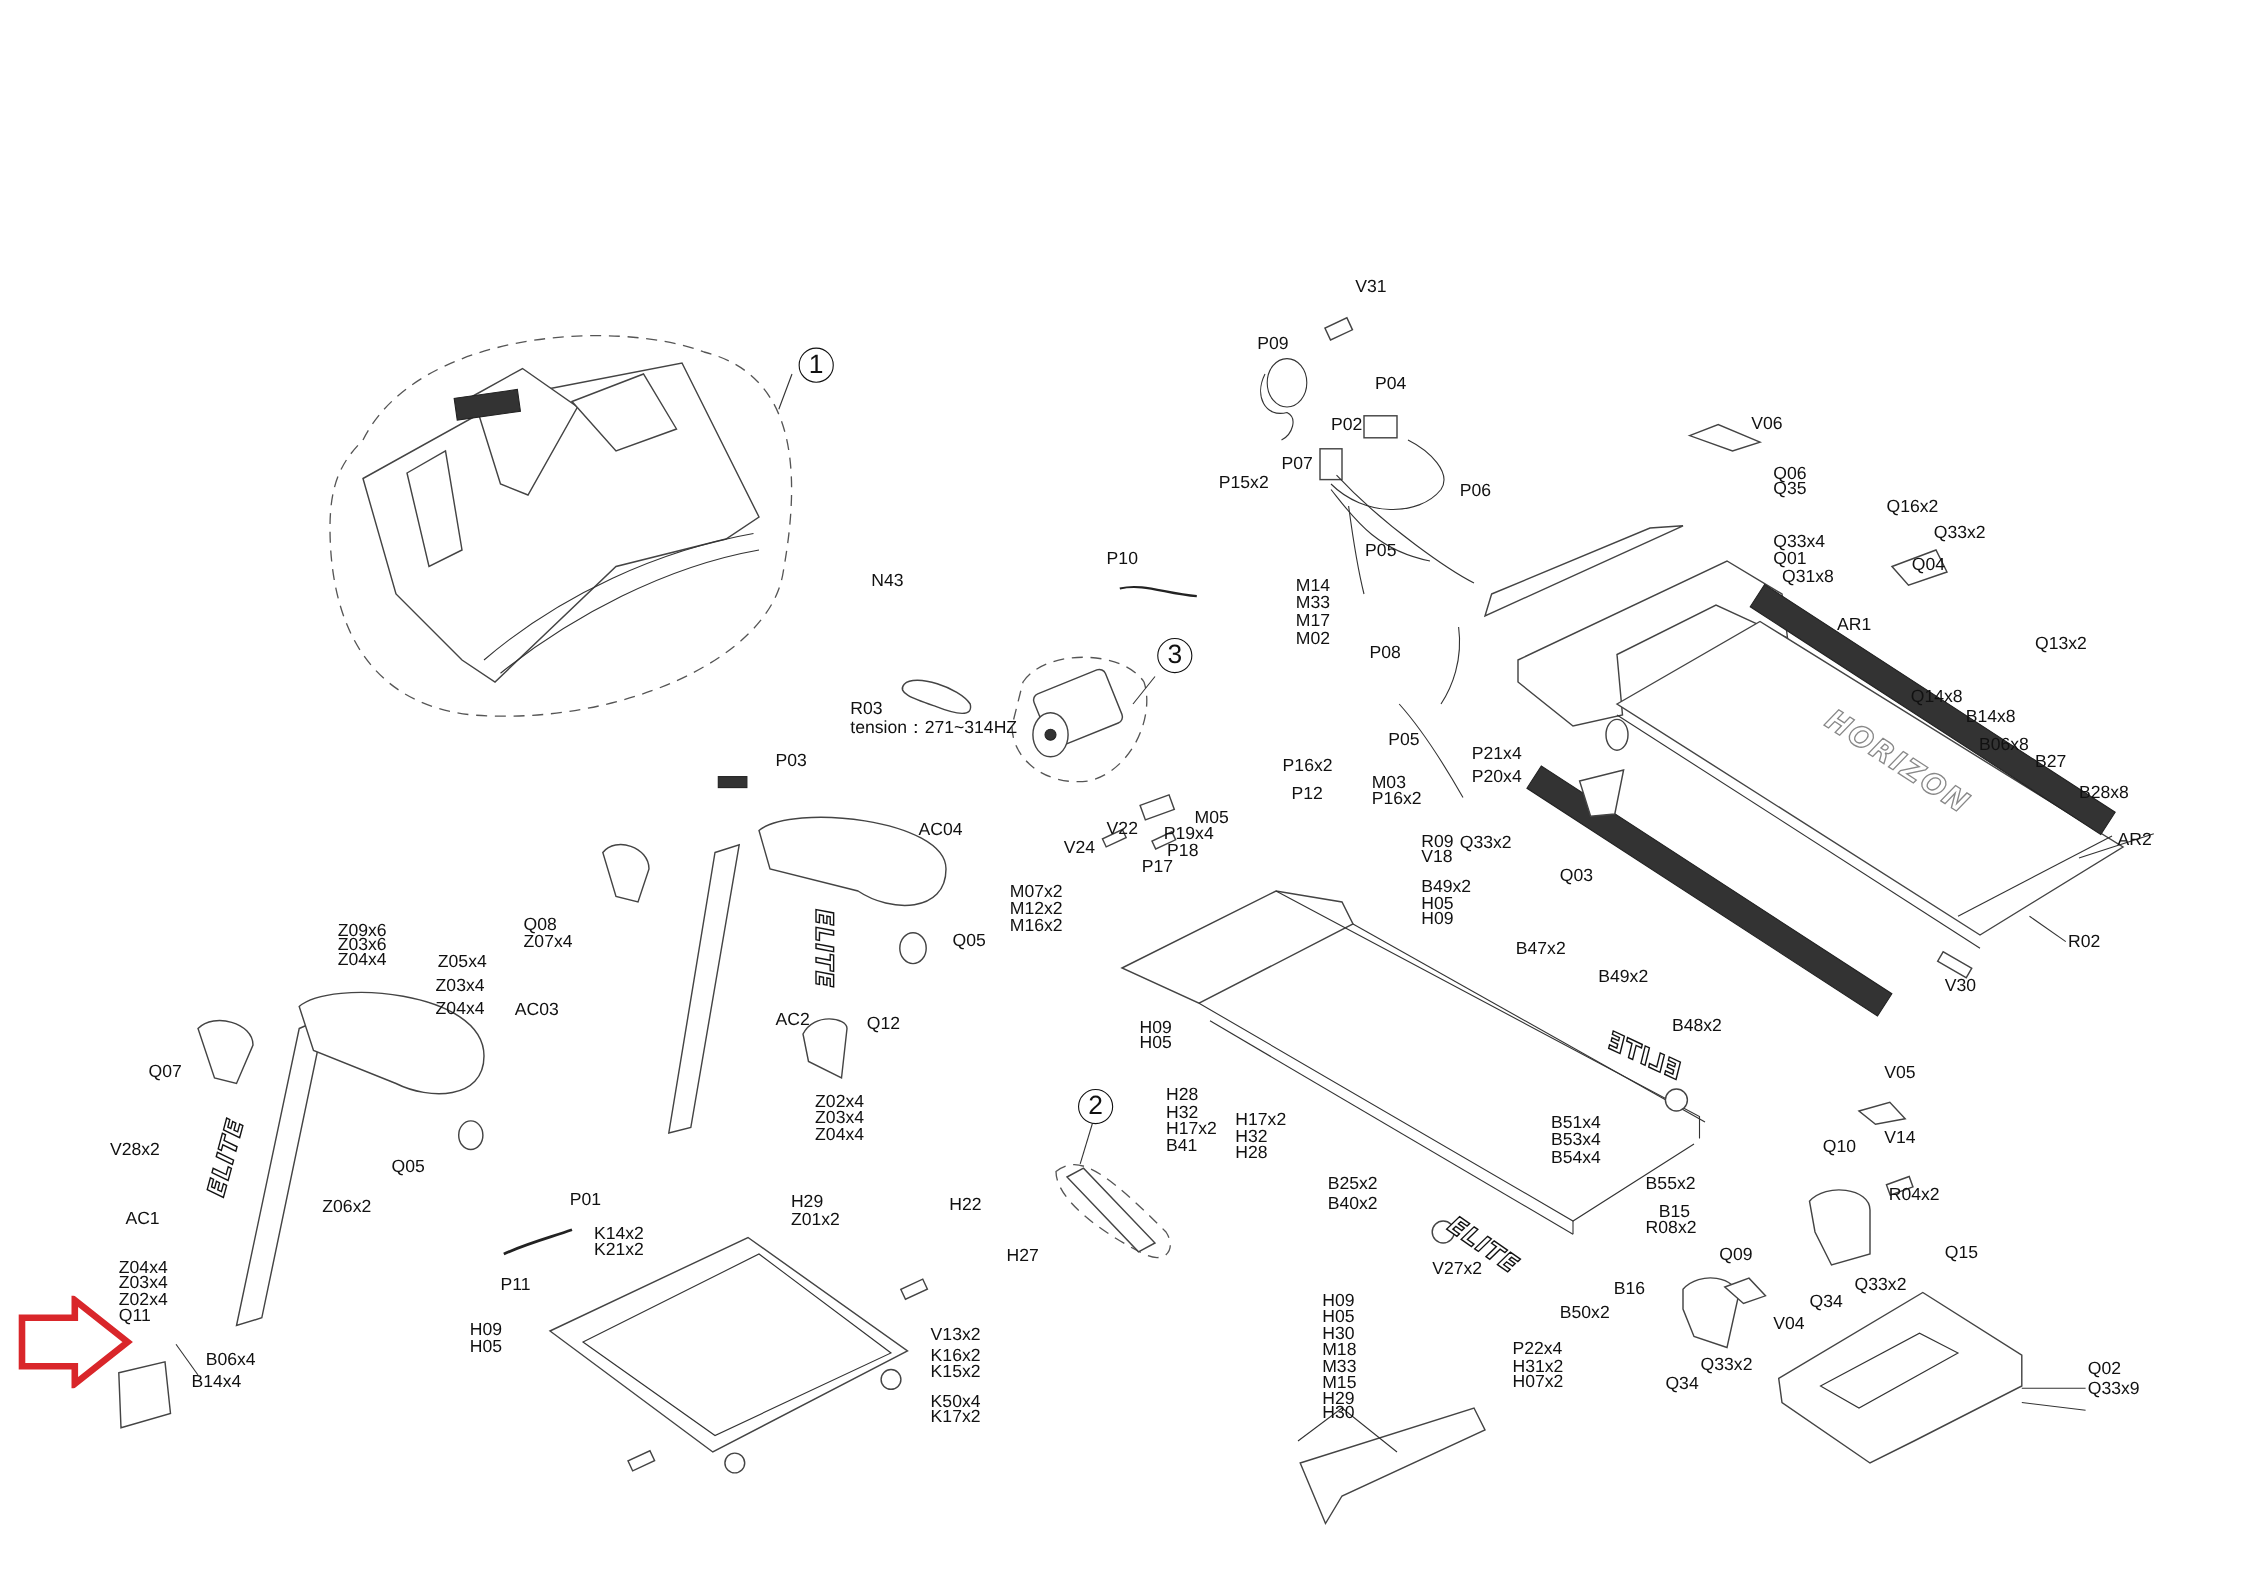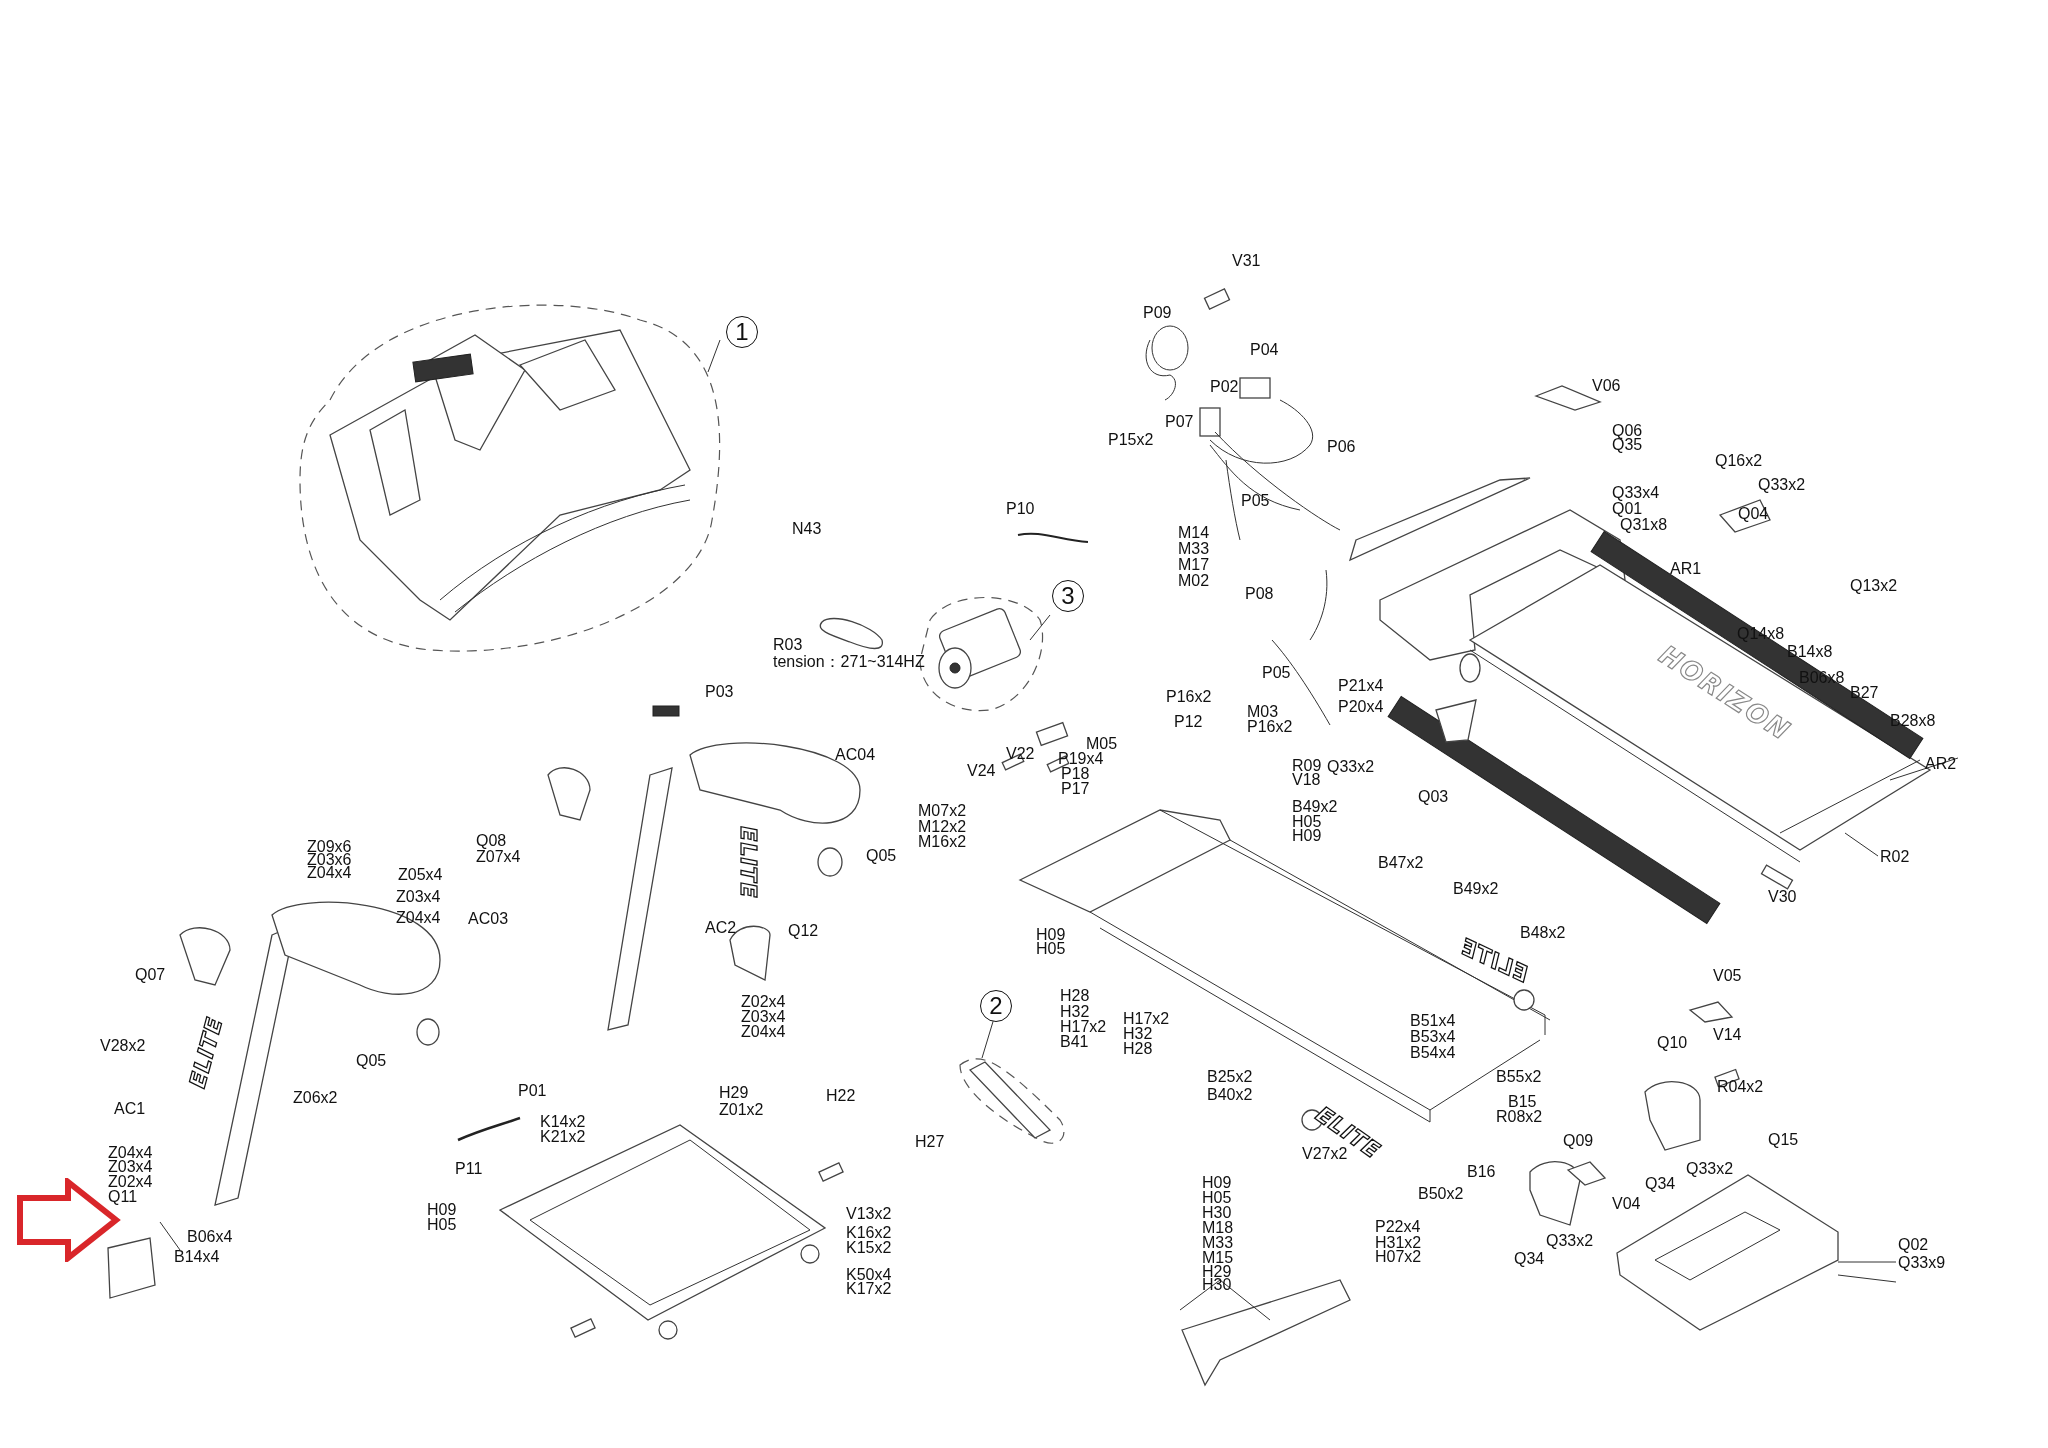--- a/index.html
+++ b/index.html
@@ -217,21 +217,21 @@
 <div class="lbl" style="left:1178px;top:572px">M02</div>
 <div class="lbl" style="left:1166px;top:688px">P16x2</div>
 <div class="lbl" style="left:1174px;top:713px">P12</div>
 <div class="lbl" style="left:1247px;top:703px">M03</div>
 <div class="lbl" style="left:1247px;top:718px">P16x2</div>
 <div class="lbl" style="left:1086px;top:735px">M05</div>
 <div class="lbl" style="left:1006px;top:745px">V22</div>
 <div class="lbl" style="left:967px;top:762px">V24</div>
 <div class="lbl" style="left:1058px;top:750px">P19x4</div>
 <div class="lbl" style="left:1061px;top:765px">P18</div>
-<div class="lbl" style="left:1061px;top:780px">P17</div>
+<div class="lbl" style="left:1038px;top:780px">P17</div>
 <div class="lbl" style="left:1292px;top:757px">R09</div>
 <div class="lbl" style="left:1292px;top:771px">V18</div>
 <div class="lbl" style="left:1292px;top:798px">B49x2</div>
 <div class="lbl" style="left:1292px;top:813px">H05</div>
 <div class="lbl" style="left:1292px;top:827px">H09</div>
 <div class="lbl" style="left:918px;top:802px">M07x2</div>
 <div class="lbl" style="left:918px;top:818px">M12x2</div>
 <div class="lbl" style="left:918px;top:833px">M16x2</div>
 <div class="lbl" style="left:1378px;top:854px">B47x2</div>
 <div class="lbl" style="left:1453px;top:880px">B49x2</div>
@@ -279,21 +279,21 @@
 <div class="lbl" style="left:846px;top:1239px">K15x2</div>
 <div class="lbl" style="left:846px;top:1266px">K50x4</div>
 <div class="lbl" style="left:846px;top:1280px">K17x2</div>
 <div class="lbl" style="left:1060px;top:987px">H28</div>
 <div class="lbl" style="left:1060px;top:1003px">H32</div>
 <div class="lbl" style="left:1060px;top:1018px">H17x2</div>
 <div class="lbl" style="left:1060px;top:1033px">B41</div>
 <div class="lbl" style="left:1123px;top:1010px">H17x2</div>
 <div class="lbl" style="left:1123px;top:1025px">H32</div>
 <div class="lbl" style="left:1123px;top:1040px">H28</div>
-<div class="lbl" style="left:826px;top:1087px">H22</div>
+<div class="lbl" style="left:863px;top:1087px">H22</div>
 <div class="lbl" style="left:915px;top:1133px">H27</div>
 <div class="lbl" style="left:1410px;top:1012px">B51x4</div>
 <div class="lbl" style="left:1410px;top:1028px">B53x4</div>
 <div class="lbl" style="left:1410px;top:1044px">B54x4</div>
 <div class="lbl" style="left:1207px;top:1068px">B25x2</div>
 <div class="lbl" style="left:1207px;top:1086px">B40x2</div>
 <div class="lbl" style="left:1302px;top:1145px">V27x2</div>
 <div class="lbl" style="left:1496px;top:1068px">B55x2</div>
 <div class="lbl" style="left:1508px;top:1093px">B15</div>
 <div class="lbl" style="left:1496px;top:1108px">R08x2</div>

